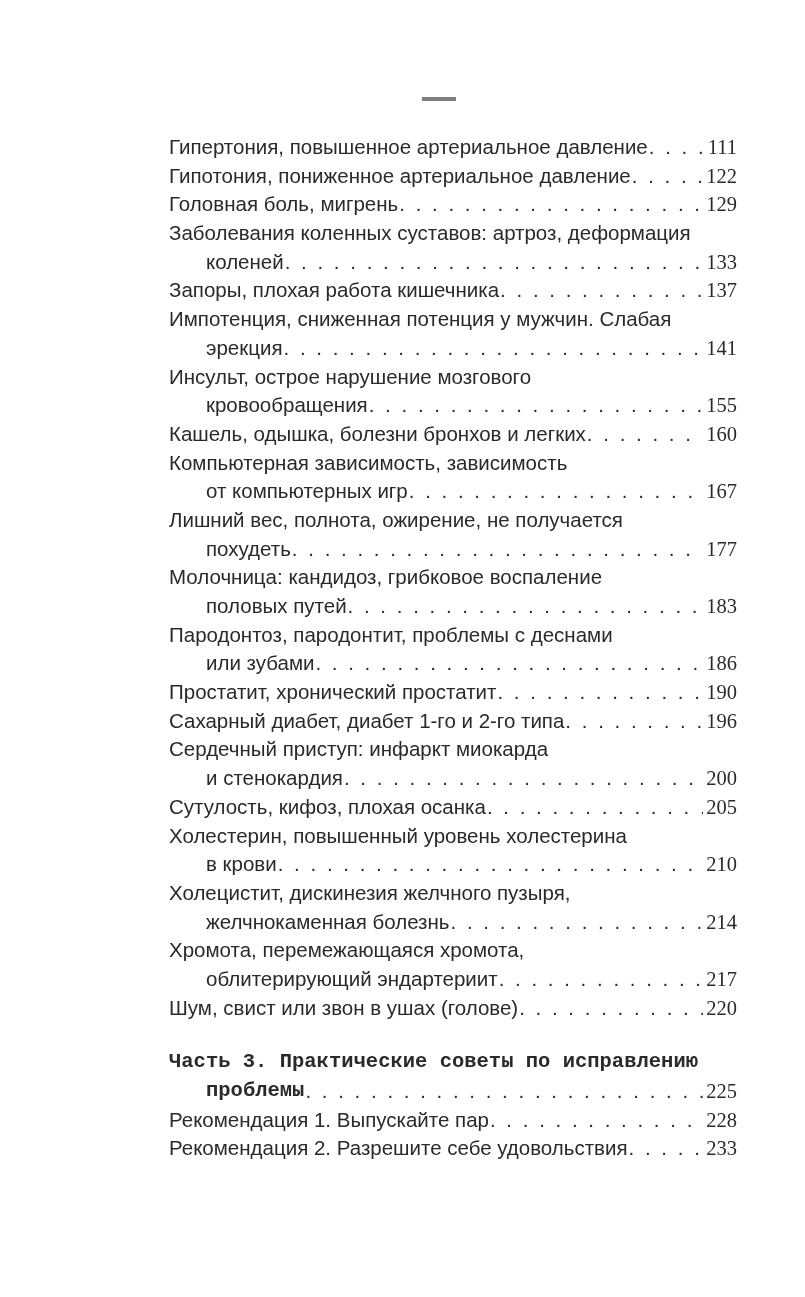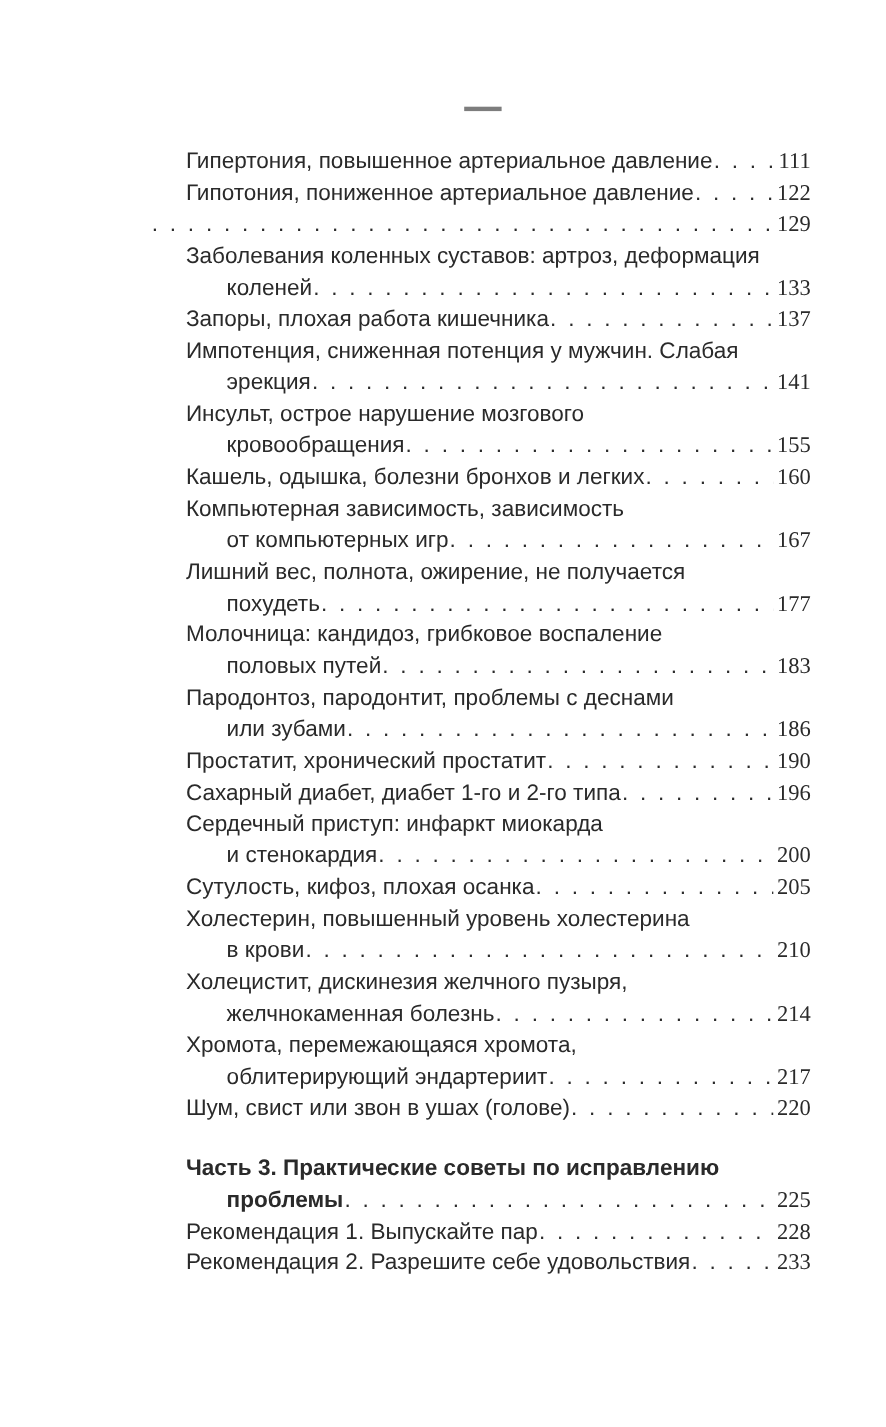--- a/index.html
+++ b/index.html
@@ -32,21 +32,21 @@
   }
   .toc-line {
     display: flex;
     align-items: baseline;
     height: 28.7px;
     line-height: 28.7px;
     font-size: 20.5px;
     white-space: nowrap;
   }
   .toc-line.indent { padding-left: 37px; align-items: flex-end; }
-  .toc-line.bold .t { font-weight: bold; }
+  .toc-line.bold .t { font-weight: bold; font-family: Liberation Mono, monospace; }
   .toc-line.gap { margin-top: 26px; }
   .t { flex: 0 0 auto; margin-left: 32px; }
   .leader {
     flex: 1 1 auto;
     overflow: hidden;
     white-space: nowrap;
     margin: 0 3px 0 1px;
     letter-spacing: 2.5px;
   }
   .leader::after {
@@ -64,20 +64,21 @@
     <span class="t">Гипертония, повышенное артериальное давление</span>
     <span class="leader"></span>
     <span class="pg">111</span>
   </div>
       <div class="toc-line">
     <span class="t">Гипотония, пониженное артериальное давление</span>
     <span class="leader"></span>
     <span class="pg">122</span>
   </div>
       <div class="toc-line">
+    <span class="t">Головная боль, мигрень</span>
     <span class="leader"></span>
     <span class="pg">129</span>
   </div>
       <div class="toc-line">
     <span class="t">Заболевания коленных суставов: артроз, деформация</span>
 
   </div>
       <div class="toc-line indent">
     <span class="t">коленей</span>
     <span class="leader"></span>

